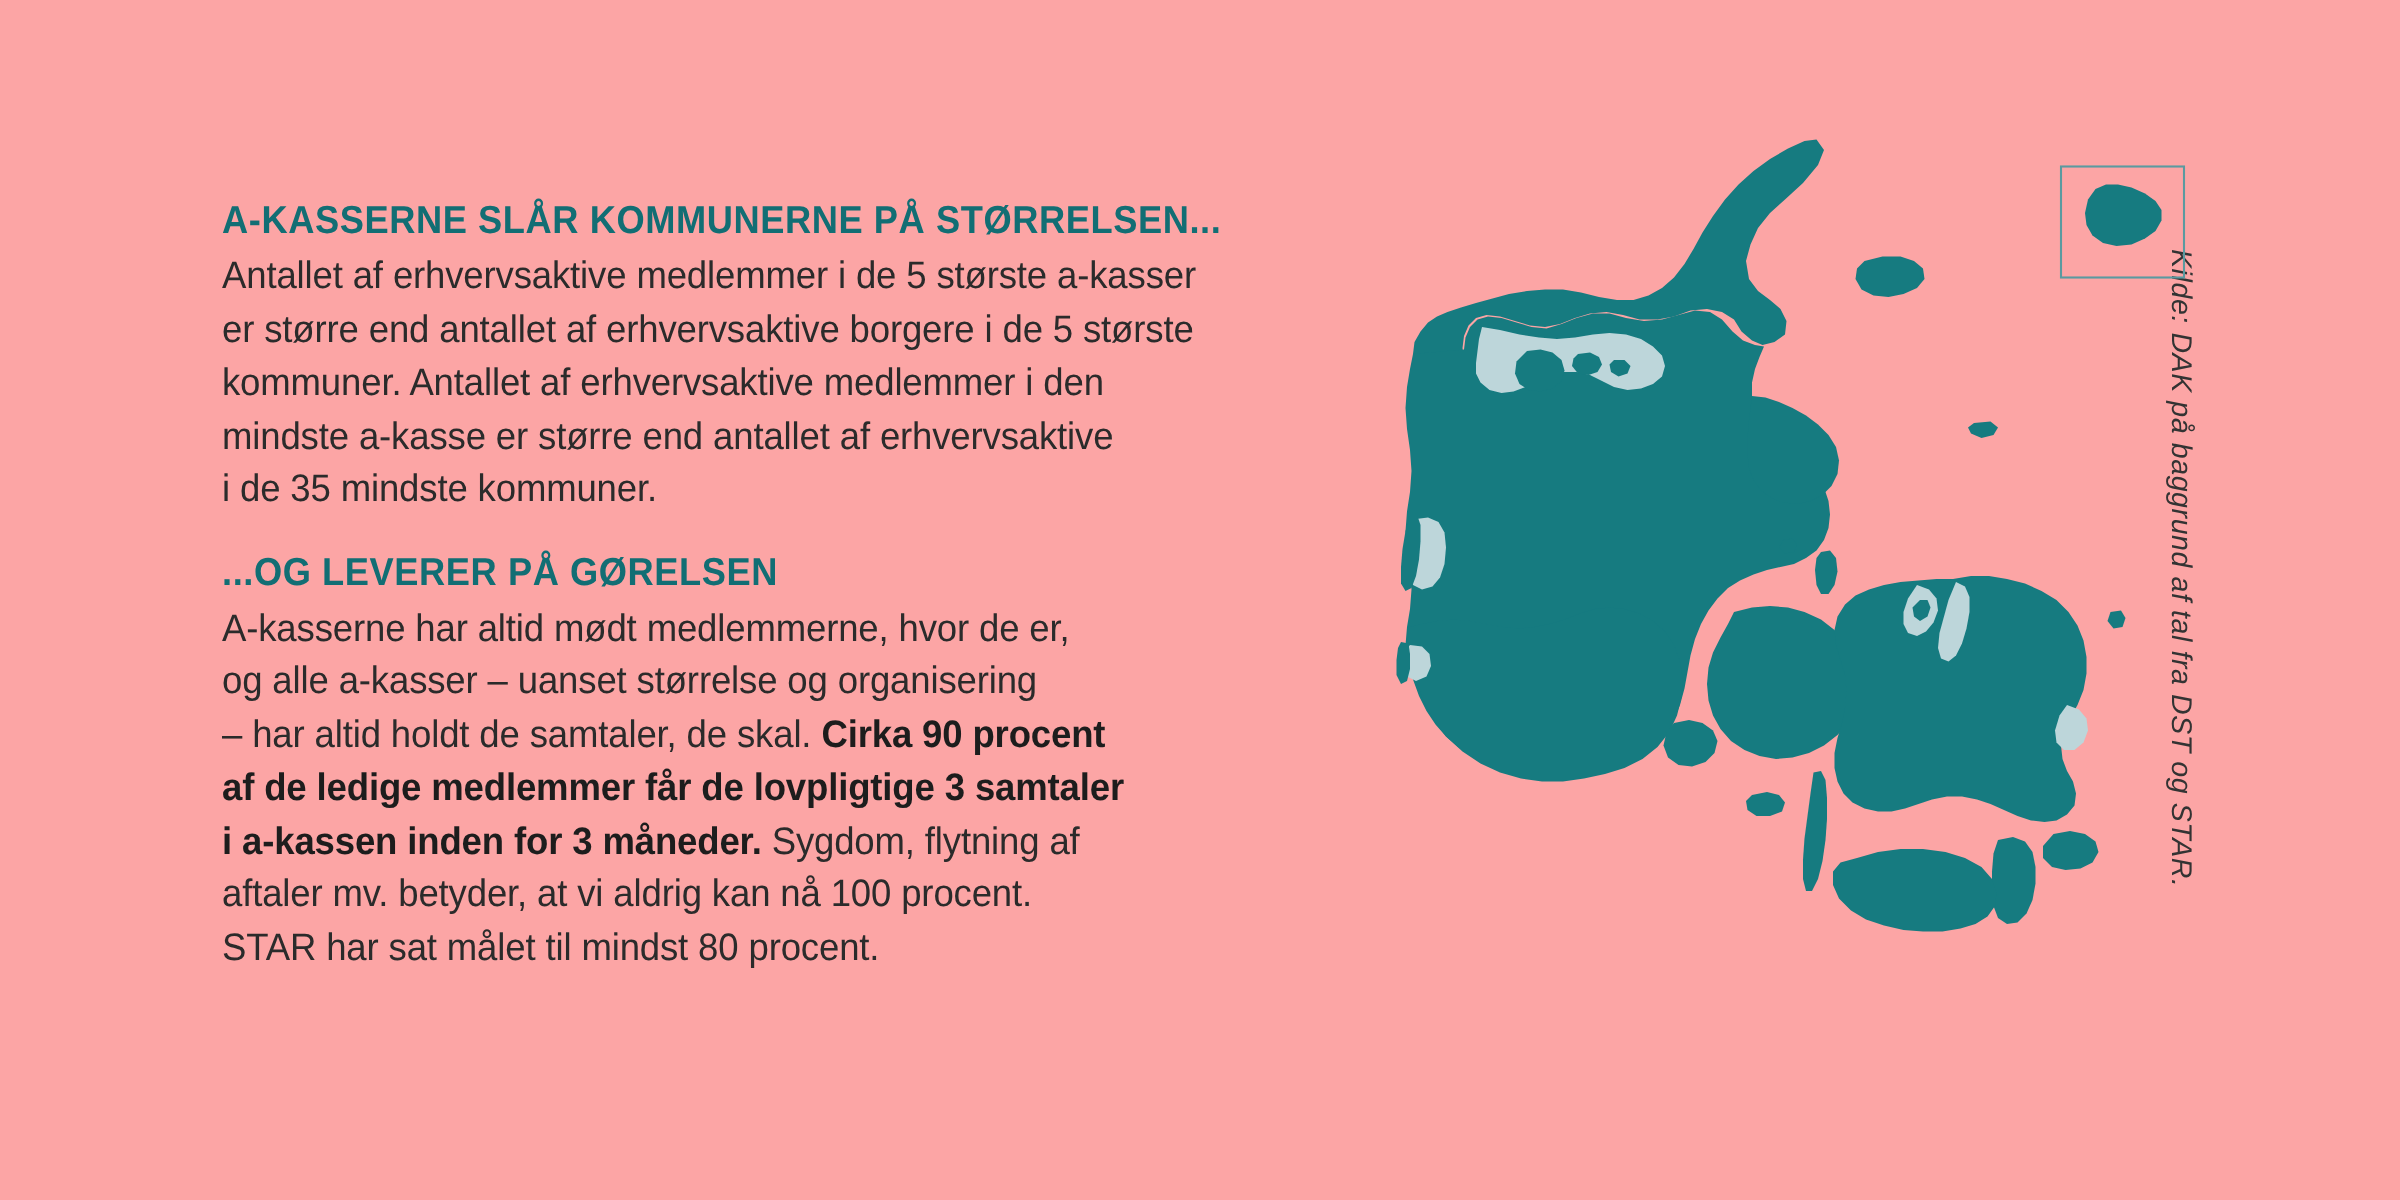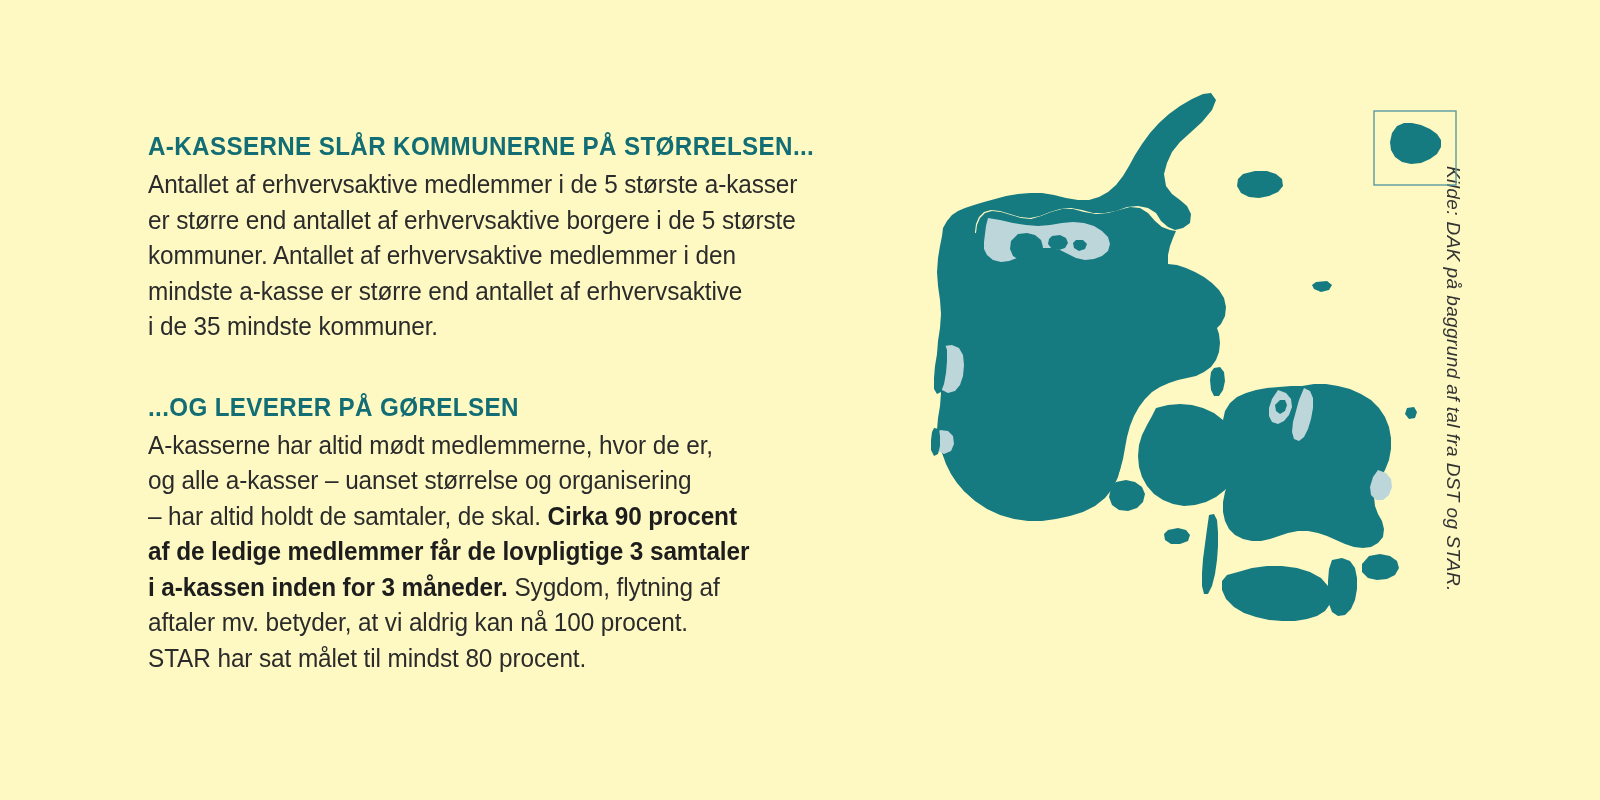--- a/index.html
+++ b/index.html
@@ -4,35 +4,35 @@
 <style>
   html, body {
     margin: 0;
     padding: 0;
     background: #bdd6da;
   }
   #page {
     position: relative;
     width: 1600px;
     height: 800px;
-    background: #fef9c3;
+    background: #fca5a5;
     overflow: hidden;
     font-family: "Liberation Sans", sans-serif;
   }
 
   
   #text-column {
     position: absolute;
     left: 148px;
     top: 132px;
     width: 760px;
   }
 
   .block { margin: 0; }
-  #block-2 { margin-top: 48px; }
+  #block-2 { margin-top: 22px; }
 
   .block-heading {
     color: #126e74;
     font-family: "Liberation Sans Narrow", "Liberation Sans", sans-serif;
     font-weight: bold;
     font-size: 26px;
     letter-spacing: 0.4px;
     line-height: 1.12;
     margin: 0 0 6px 0;
     transform: scaleX(0.93);

